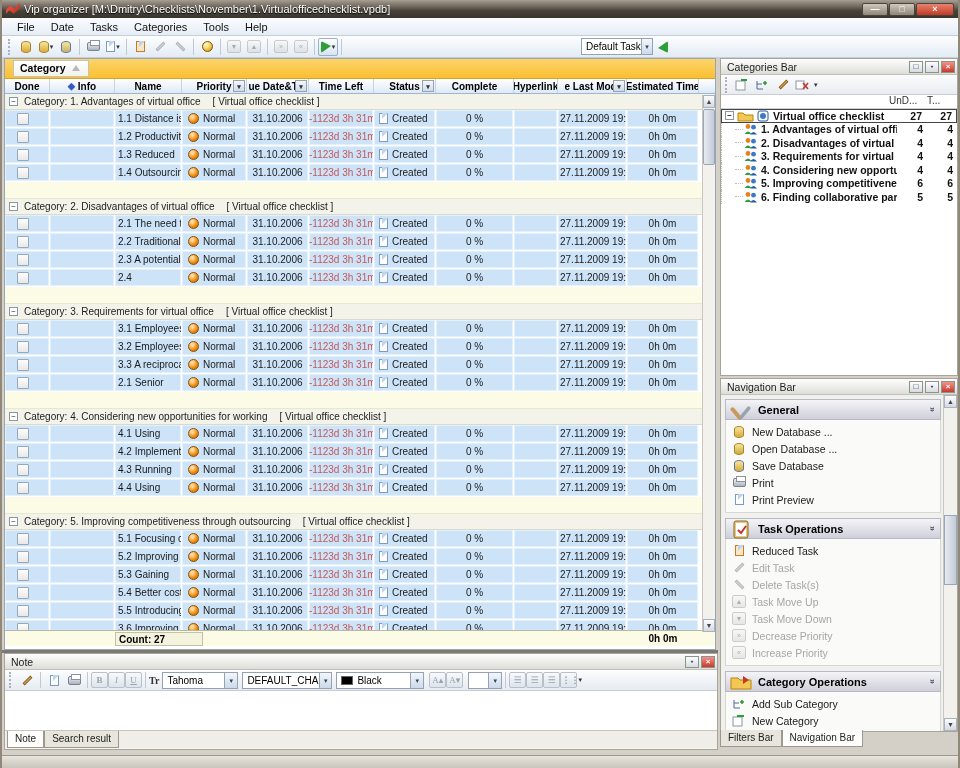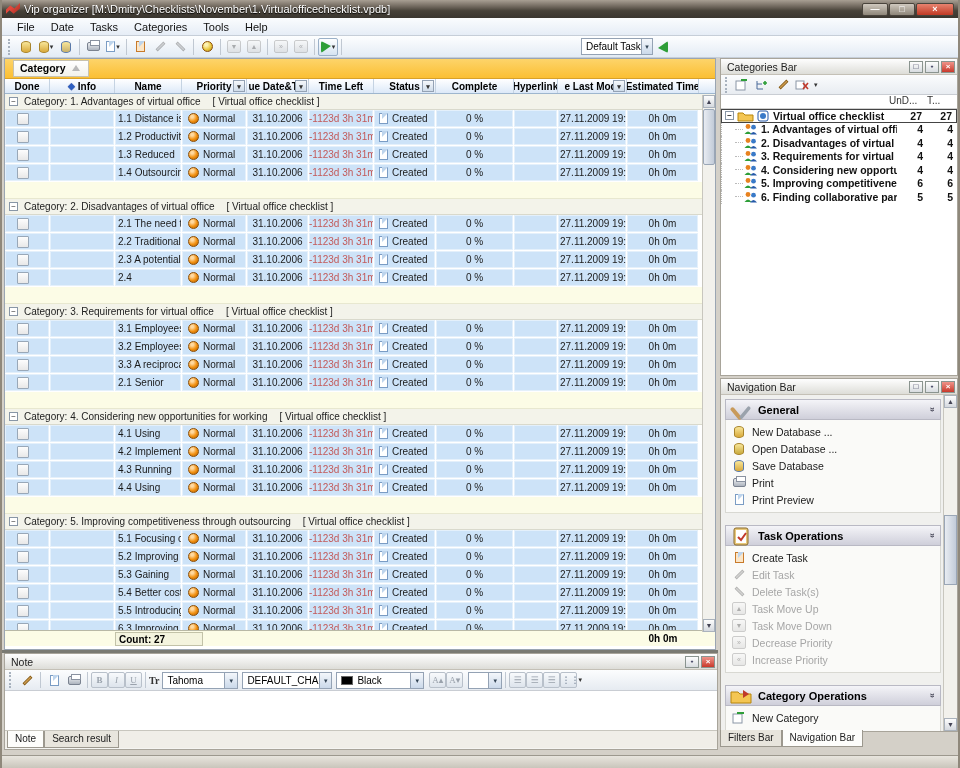--- a/index.html
+++ b/index.html
@@ -85,21 +85,21 @@
   .tree-col { padding-right:4px; text-align:left; }
   .tree-row { height:13.5px; display:flex; align-items:center; white-space:nowrap; font-weight:bold; color:#111; }
   .tree-row .lbl { overflow:hidden; flex:1; }
   .tree-row .cnt { width:30px; text-align:right; padding-right:4px; flex:none; }
   .tree-root { border:1px solid #444; }
   .tree-indent { width:14px; flex:none; border-left:1px dotted #BBB; height:100%; }
   svg.mini { flex:none; margin-right:3px; }
 
   .nav-panel { margin-top:2px; }
   .nav-body { background:#F0F0EE; position:relative; height:336px; overflow:hidden; padding:4px 16px 0 4px; }
-  .nav-sec-hd { height:21px; background:linear-gradient(#F4F4F8,#CFCFDA); border:1px solid #B9B9C4; display:flex; align-items:center; gap:6px; padding:0 6px 0 4px; font-weight:bold; font-size:11px; margin-top:12px; }
+  .nav-sec-hd { height:21px; background:linear-gradient(#F4F4F8,#CFCFDA); border:1px solid #B9B9C4; display:flex; align-items:center; gap:6px; padding:0 6px 0 4px; font-weight:bold; font-size:11px; margin-top:5px; }
   .nav-sec-hd:first-child { margin-top:0; }
   .chev-up { margin-left:auto; font-size:9px; color:#445; transform:rotate(-90deg); letter-spacing:-1px; }
   .nav-items { background:#FAFAF8; border:1px solid #D8D8D2; border-top:none; padding:3px 0 4px 6px; }
   .nav-item { height:17px; display:flex; align-items:center; gap:6px; font-size:10.5px; color:#1a1a1a; }
   .nav-item.disabled { color:#A6A6A6; }
   .nav-item.disabled .ico-box { opacity:.45; filter:grayscale(1); }
   .ico-box { width:14px; height:13px; display:flex; align-items:center; justify-content:center; flex:none; }
   .nav-scroll { position:absolute; right:0; top:0; bottom:0; width:14px; background:#F2F1EC; border-left:1px solid #C8C6BE; }
   .nav-scroll .thumb { position:absolute; top:120px; left:0; width:13px; height:70px; background:linear-gradient(90deg,#E8ECF2,#C2CBD8); border:1px solid #9AA6B6; }
 
@@ -722,21 +722,21 @@
             <span style="padding-left:2px">27.11.2009 19:28</span>
           </div>
           <div class="t-cell t-center" style="width:72px">0h 0m</div>
         </div>
         <div class="task-row">
           <div class="t-cell " style="width:45px">
             <span class="chk"></span>
           </div>
           <div class="t-cell " style="width:65px"></div>
           <div class="t-cell " style="width:67px">
-            <span style="padding-left:3px">6.3 Improving</span>
+            <span style="padding-left:3px">3.6 Improving</span>
           </div>
           <div class="t-cell " style="width:65px"><span class="ball" style="margin:0 4px 0 6px"></span>Normal</div>
           <div class="t-cell t-center" style="width:62px">31.10.2006</div>
           <div class="t-cell " style="width:65px">
             <span class="red" style="margin:0 auto">-1123d 3h 31m</span>
           </div>
           <div class="t-cell " style="width:62px"><span class="page-ic" style="margin:0 4px 0 5px"></span>Created</div>
           <div class="t-cell t-center" style="width:78px">0 %</div>
           <div class="t-cell " style="width:44px"></div>
           <div class="t-cell " style="width:69px">
@@ -955,21 +955,21 @@
               </svg>
             </span>
             <span>Task Operations</span>
             <span class="chev-up">«</span>
           </div>
           <div class="nav-items">
             <div class="nav-item">
               <span class="ico-box">
                 <span class="page-ic" style="border-color:#C87A2A;background:#FBE6C8"></span>
               </span>
-              <span>Create Task</span>
+              <span>Reduced Task</span>
             </div>
             <div class="nav-item disabled">
               <span class="ico-box">
                 <span class="pencil-ic"></span>
               </span>
               <span>Edit Task</span>
             </div>
             <div class="nav-item disabled">
               <span class="ico-box">
                 <span class="pencil-ic" style="transform:rotate(45deg)"></span>
@@ -1008,34 +1008,34 @@
                 <path d="M13 3 l6 4 l-6 4 z" fill="#C0392B"></path>
               </svg>
             </span>
             <span>Category Operations</span>
             <span class="chev-up">«</span>
           </div>
           <div class="nav-items">
             <div class="nav-item">
               <span class="ico-box">
                 <svg width="14" height="12">
+                  <path d="M2 2 v8 h6 M2 5 h5" stroke="#4A6A9A" fill="none"></path>
+                  <path d="M10 2 v4 M8 4 h4" stroke="#2E9E38" stroke-width="1.6"></path>
+                </svg>
+              </span>
+              <span>Add Sub Category</span>
+            </div>
+            <div class="nav-item">
+              <span class="ico-box">
+                <svg width="14" height="12">
                   <rect x="1" y="2" width="9" height="9" fill="#fff" stroke="#8A96A6"></rect>
                   <path d="M5 1 h7" stroke="#2E9E38" stroke-width="2"></path>
                 </svg>
               </span>
               <span>New Category</span>
-            </div>
-            <div class="nav-item">
-              <span class="ico-box">
-                <svg width="14" height="12">
-                  <path d="M2 2 v8 h6 M2 5 h5" stroke="#4A6A9A" fill="none"></path>
-                  <path d="M10 2 v4 M8 4 h4" stroke="#2E9E38" stroke-width="1.6"></path>
-                </svg>
-              </span>
-              <span>Add Sub Category</span>
             </div>
             <div class="nav-item"></div>
           </div>
           <div class="nav-scroll">
           <div class="scroll-arrow">▲</div>
           <div class="thumb"></div>
           <div class="scroll-arrow" style="position:absolute;bottom:0;left:0;right:0">▼</div>
         </div>
       </div>
     </div>

